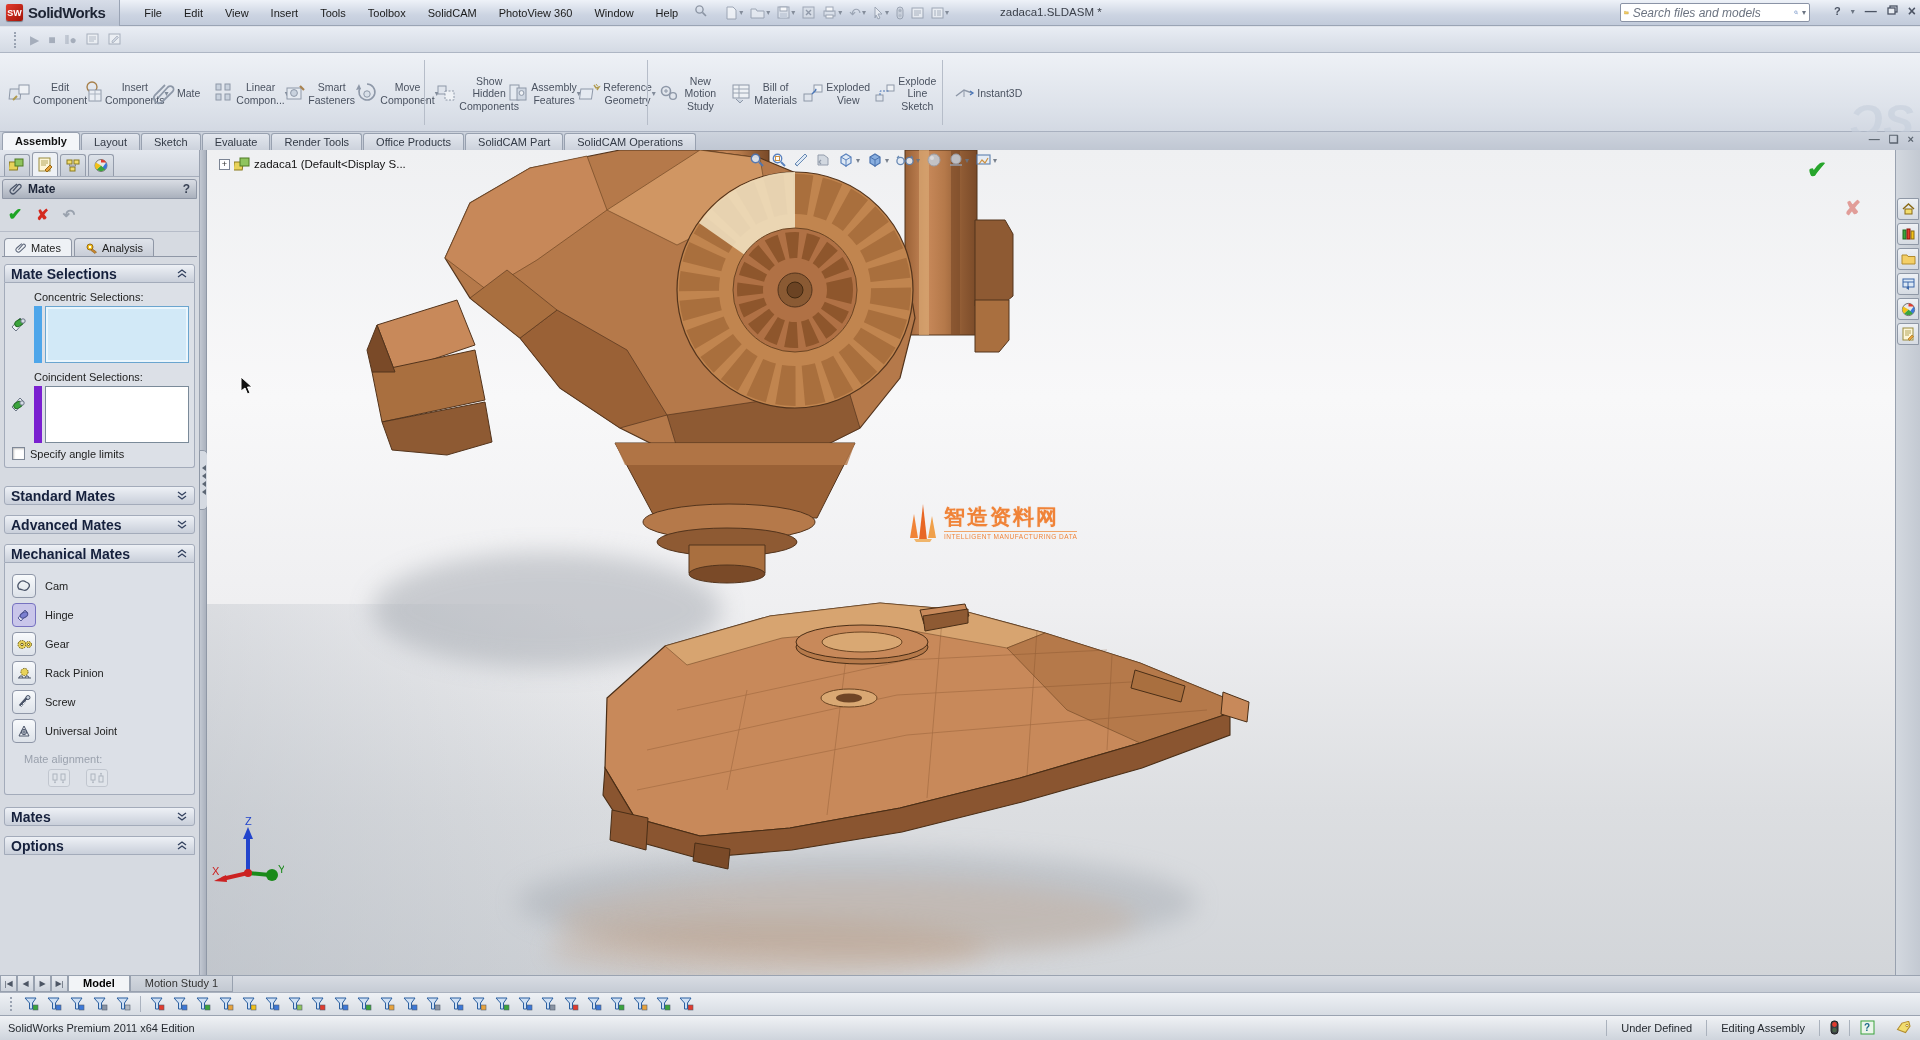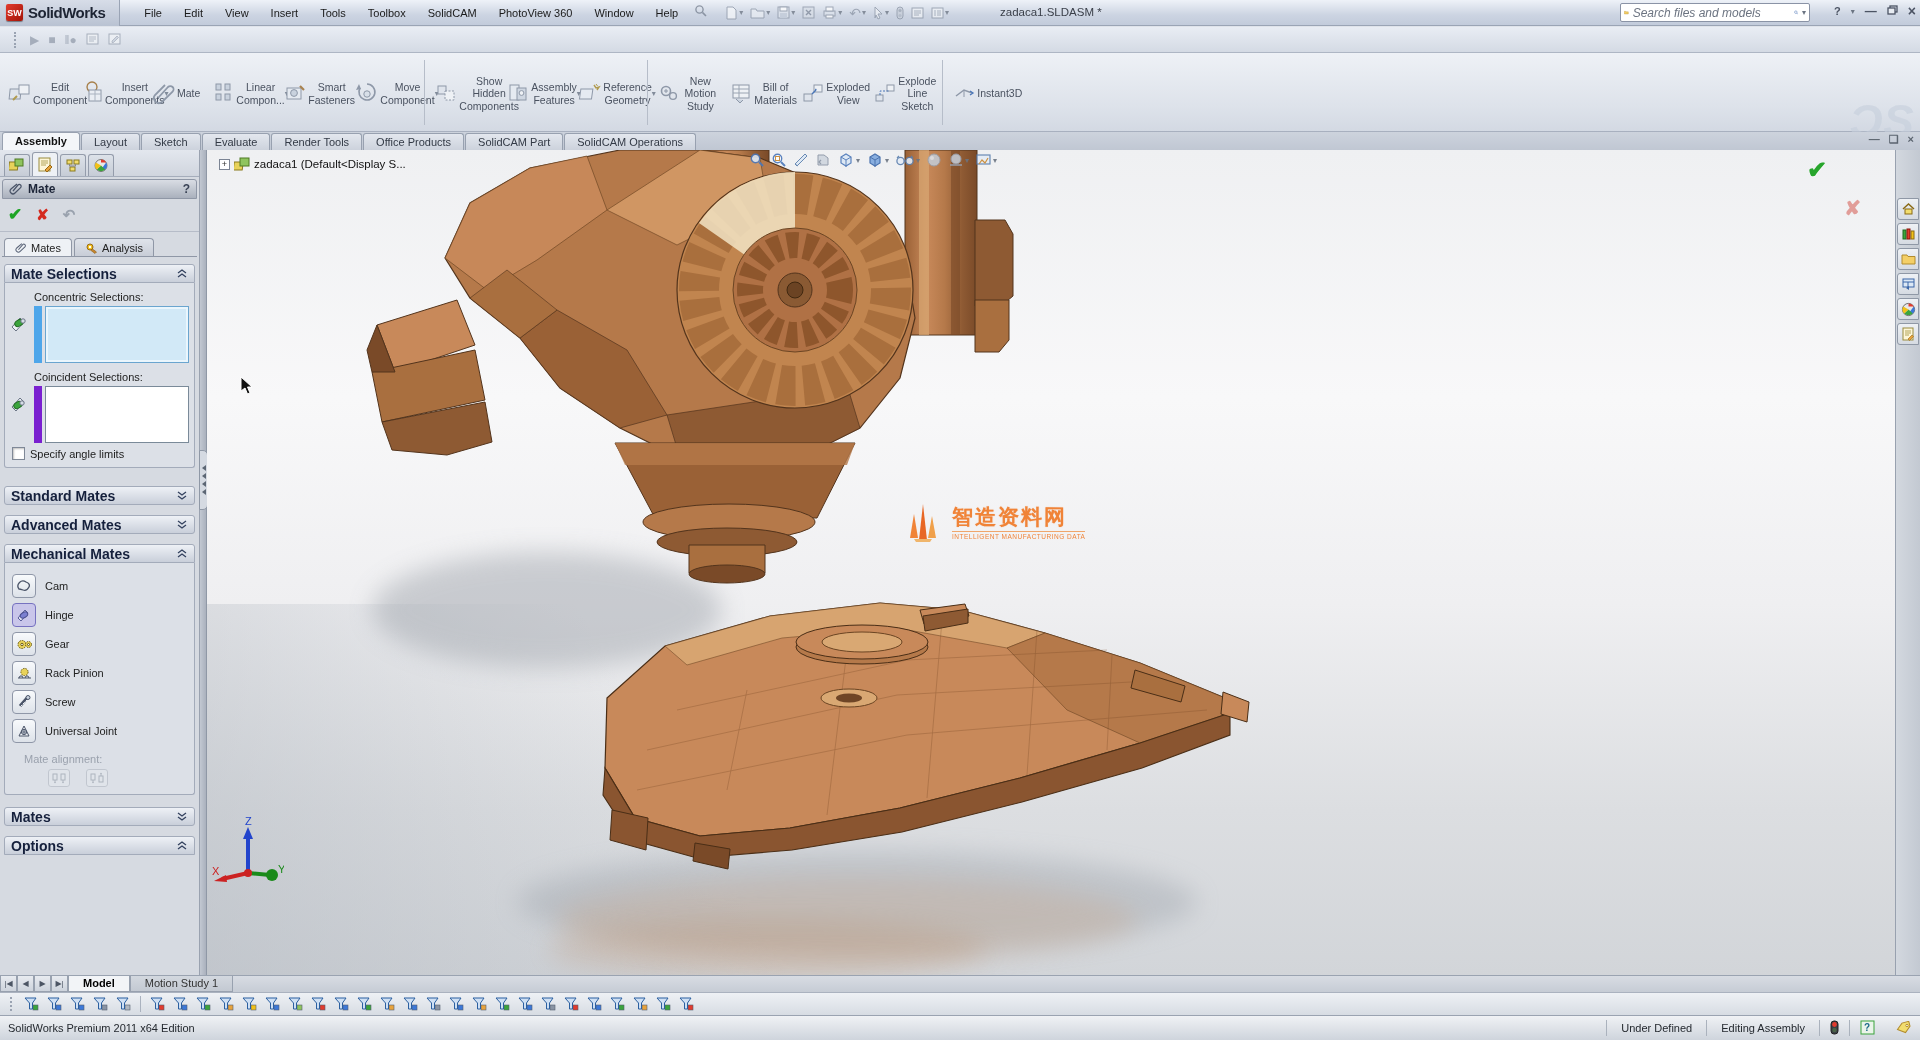--- a/index.html
+++ b/index.html
@@ -119,21 +119,21 @@
     background:linear-gradient(60deg,#b4bac2 0%,rgba(180,186,194,0) 60%); opacity:.55; }
   .ftree { position:absolute; left:12px; top:7px; display:flex; align-items:center; gap:4px; color:#111; font-size:11.5px; }
   .ftree .expander { width:11px; height:11px; border:1px solid #7b8494; background:#fff; font-size:9px; line-height:9px; text-align:center; color:#333; }
 
   .headsup { position:absolute; left:536px; top:0px; display:flex; align-items:center; gap:6px; padding:2px 6px; }
   .hicon-btn { display:flex; align-items:center; gap:1px; opacity:.9; }
 
   .confirm-check { position:absolute; right:68px; top:6px; color:#27a52c; font-size:24px; font-weight:bold; text-shadow:0 1px 1px rgba(255,255,255,.8); }
   .confirm-x { position:absolute; right:34px; top:46px; color:#d4594f; font-size:20px; font-weight:bold; opacity:.55; }
 
-  .watermark { position:absolute; left:695px; top:348px; display:flex; align-items:center; gap:8px; opacity:.92; }
+  .watermark { position:absolute; left:695px; top:348px; display:flex; align-items:center; opacity:.92; }
   .wm-flame { width:42px; height:46px; }
   .wm-text .cn { font-size:21px; font-weight:bold; color:#f07a28; letter-spacing:2px;
     text-shadow:0 0 1px rgba(240,122,40,.5); }
   .wm-text .en { font-size:6.5px; color:#f07a28; border-top:1px solid #f0a060; padding-top:1px; letter-spacing:.5px; }
 
   .triad { position:absolute; left:5px; bottom:88px; }
   .cursor { position:absolute; left:33px; top:226px; z-index:30; }
 
   
   .taskpane { width:25px; flex:none; background:linear-gradient(90deg,#d3d8df,#c3c9d2); border-left:1px solid #98a1af; padding-top:48px;

